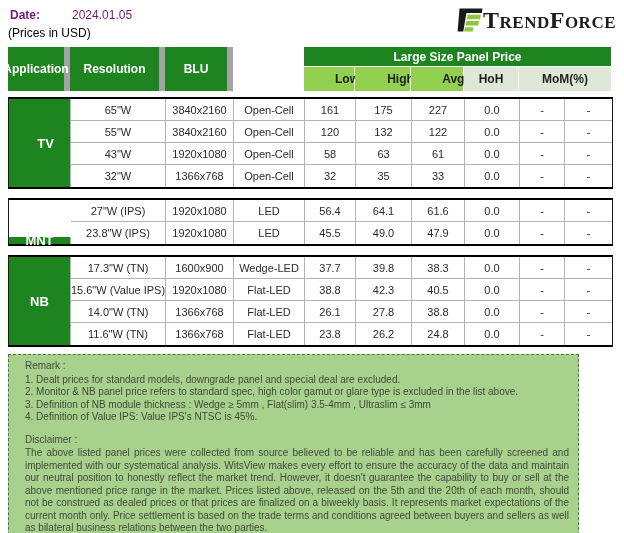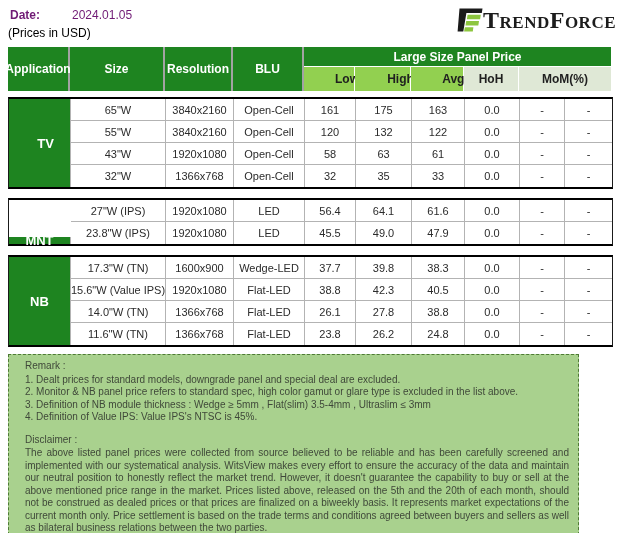--- a/index.html
+++ b/index.html
@@ -20,21 +20,21 @@
   
   .grid-cols{
     display:grid;
     grid-template-columns:62px 95px 68px 71px 51px 56px 53px 55px 45px 47px;
   }
   
   .tbl-header{margin:7px 0 0 8px;grid-template-rows:20px 24px;width:603px;}
   .hc{
     background:#1e8420;color:#fff;font-weight:bold;font-size:12px;
     display:flex;align-items:center;justify-content:center;
-    border-right:2px solid #a3a3a3;box-sizing:border-box;
+    border-right:6px solid #a3a3a3;box-sizing:border-box;
   }
   .span2{grid-row:1/3;}
   .group{grid-column:5/11;grid-row:1;border-bottom:1px solid #fff;border-right:none;}
   .shc{
     grid-row:2;font-weight:bold;font-size:12px;color:#1f1f1f;
     display:flex;align-items:center;justify-content:center;
     border-right:1px solid #fff;box-sizing:border-box;
   }
   .lg{background:#92d050;padding-left:36px;}
   .pale{background:#dfe8d6;}
@@ -84,39 +84,38 @@
     <polygon fill="#1a1a1a" points="2.5,1.5 25.5,1.5 24.8,6 9.4,6 6.3,24.5 0.6,24.5"></polygon>
     <polygon fill="#8dc63f" points="10.6,7.8 23.8,7.8 23.1,12.2 9.9,12.2"></polygon>
     <polygon fill="#8dc63f" points="9.2,14 22,14 21.3,18.4 8.5,18.4"></polygon>
     <polygon fill="#8dc63f" points="7.8,20.2 16.4,20.2 15.8,24.5 7.1,24.5"></polygon>
   </svg>
   <span class="logo-text">TrendForce</span>
 </div>
 
 <div class="grid-cols tbl-header">
   <div class="hc span2">Application</div>
-  <div class="hc span2">Size</div>
   <div class="hc span2">Resolution</div>
   <div class="hc span2">BLU</div>
   <div class="hc group">Large Size Panel Price</div>
   <div class="shc lg c5">Low</div>
   <div class="shc lg c6">High</div>
   <div class="shc lg c7">Avg.</div>
   <div class="shc pale c8">HoH</div>
   <div class="shc pale mom">MoM(%)</div>
 </div>
 
 <div class="grid-cols section">
     <div class="cell app" style="grid-row: 1 / span 4; padding-left: 12px;">TV</div>
     <div class="cell">65"W</div>
     <div class="cell">3840x2160</div>
     <div class="cell">Open-Cell</div>
     <div class="cell">161</div>
     <div class="cell">175</div>
-    <div class="cell">163</div>
+    <div class="cell">227</div>
     <div class="cell">0.0</div>
     <div class="cell">-</div>
     <div class="cell no-r">-</div>
     <div class="cell">55"W</div>
     <div class="cell">3840x2160</div>
     <div class="cell">Open-Cell</div>
     <div class="cell">120</div>
     <div class="cell">132</div>
     <div class="cell">122</div>
     <div class="cell">0.0</div>

